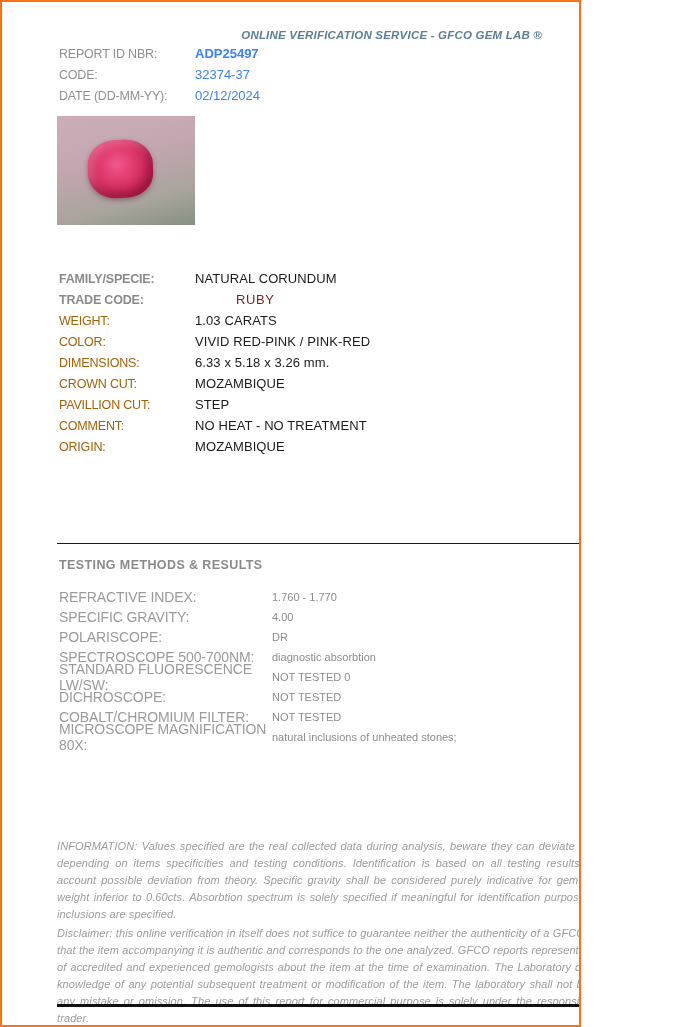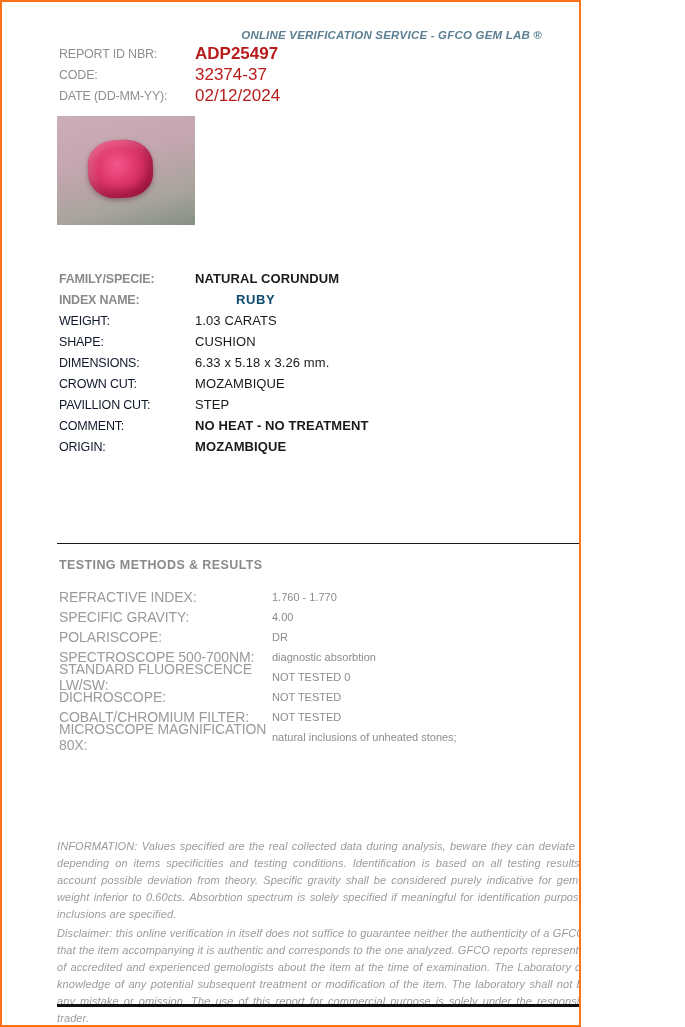--- a/index.html
+++ b/index.html
@@ -22,21 +22,21 @@
     position: absolute; top: 27px; right: 37px;
     font-size: 11.5px; font-weight: bold; font-style: italic;
     color: #5d7f93; letter-spacing: 0.2px;
     white-space: nowrap;
   }
   .report-fields { position: absolute; left: 57px; top: 41px; }
   .report-fields .row { display: flex; height: 21px; align-items: center; }
   .report-fields .lbl {
     width: 136px; font-size: 12.5px; color: #8f8f8f; letter-spacing: -0.2px;
   }
-  .report-fields .val { font-size: 17px; color: #b91c1c; }
+  .report-fields .val { font-size: 13px; color: #3b82f6; }
   .report-fields .row:first-child .val { font-weight: bold; }
 
   .swiss-flag {
     position: absolute; left: 583px; top: 56px;
     width: 49px; height: 37px;
     background: #e8191c; border-radius: 7px;
   }
   .swiss-flag .bar-v {
     position: absolute; left: 50%; top: 50%;
     width: 8px; height: 23px; background: #ffffff;
@@ -60,26 +60,26 @@
     border-radius: 42%;
     background: radial-gradient(circle at 45% 42%, #f2578d 0%, #e03a6c 35%, #c52456 70%, #a81c49 100%);
     box-shadow: 0 2px 5px rgba(90,30,50,0.45), inset -4px -6px 10px rgba(120,10,40,0.55), inset 4px 4px 8px rgba(255,160,190,0.5);
     transform: rotate(-2deg);
   }
 
   
   .properties { position: absolute; left: 57px; top: 266px; }
   .properties .row { display: flex; height: 21px; align-items: center; }
   .properties .lbl {
-    width: 136px; font-size: 12.5px; color: #0f172a; letter-spacing: -0.2px;
+    width: 136px; font-size: 12.5px; color: #a16207; letter-spacing: -0.2px;
   }
   .properties .row.strong .lbl { font-weight: bold; color: #8a8a8a; }
   .properties .val { font-size: 13px; color: #1a1a1a; letter-spacing: 0.1px; }
-  .properties .val.bold { font-weight: bold; }
-  .properties .val.red { color: #0c4a6e; font-weight: bold; letter-spacing: 0.6px; padding-left: 41px; }
+  .properties .val.bold { font-weight: normal; }
+  .properties .val.red { color: #7f1d1d; font-weight: normal; letter-spacing: 0.6px; padding-left: 41px; }
 
   
   .separator {
     position: absolute; left: 55px; top: 541px;
     width: 575px; height: 1px; background: #1a1a1a;
   }
   .testing-heading {
     position: absolute; left: 57px; top: 556px;
     font-size: 12.5px; font-weight: bold; 
     color: #8a8a8a; letter-spacing: 0.4px;
@@ -135,30 +135,30 @@
   <div class="gem-photo">
     <div class="gem"></div>
   </div>
 
   <div class="properties">
     <div class="row strong">
       <span class="lbl">FAMILY/SPECIE:</span>
       <span class="val bold">NATURAL CORUNDUM</span>
     </div>
     <div class="row strong">
-      <span class="lbl">INDEX NAME:</span>
+      <span class="lbl">TRADE CODE:</span>
       <span class="val red">RUBY</span>
     </div>
     <div class="row">
       <span class="lbl">WEIGHT:</span>
       <span class="val">1.03 CARATS</span>
     </div>
     <div class="row">
-      <span class="lbl">SHAPE:</span>
-      <span class="val">CUSHION</span>
+      <span class="lbl">COLOR:</span>
+      <span class="val">VIVID RED-PINK / PINK-RED</span>
     </div>
     <div class="row">
       <span class="lbl">DIMENSIONS:</span>
       <span class="val">6.33 x 5.18 x 3.26 mm.</span>
     </div>
     <div class="row">
       <span class="lbl">CROWN CUT:</span>
       <span class="val">MOZAMBIQUE</span>
     </div>
     <div class="row">

